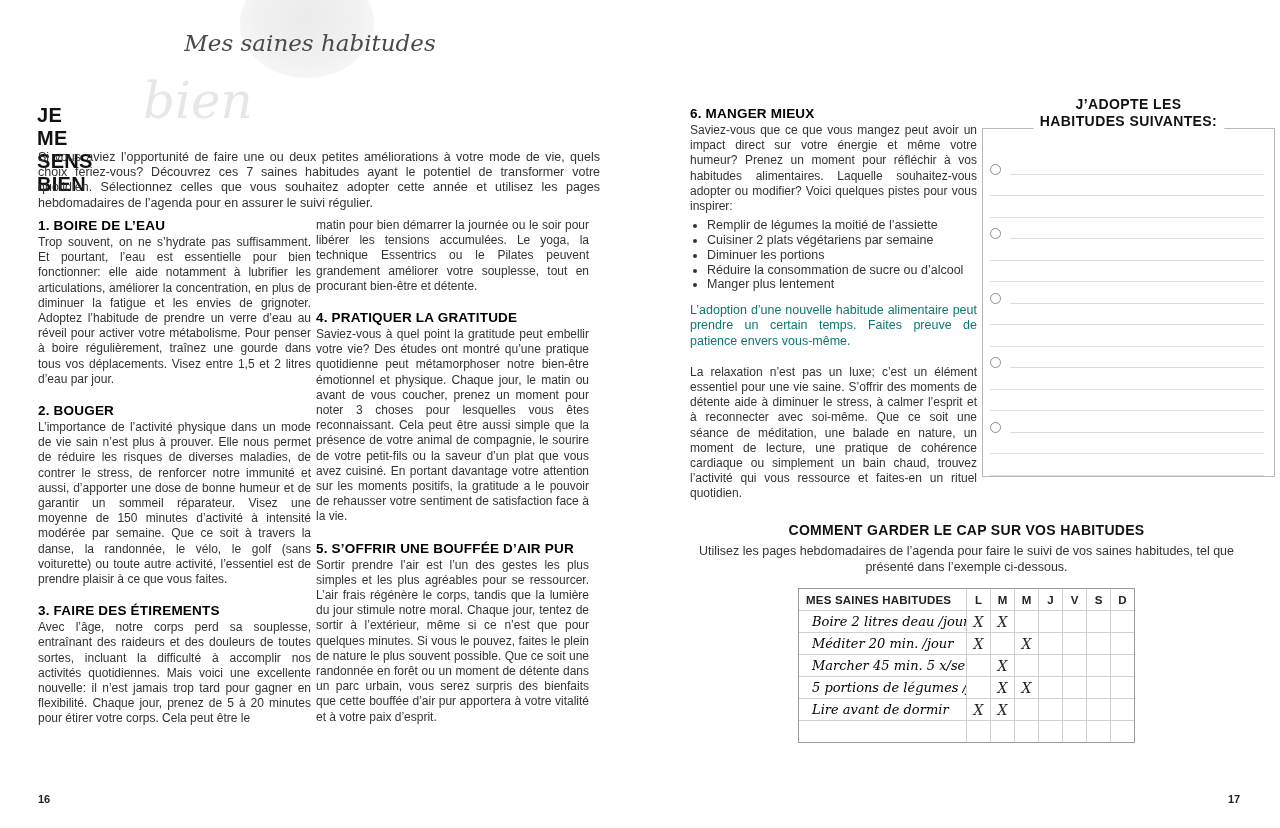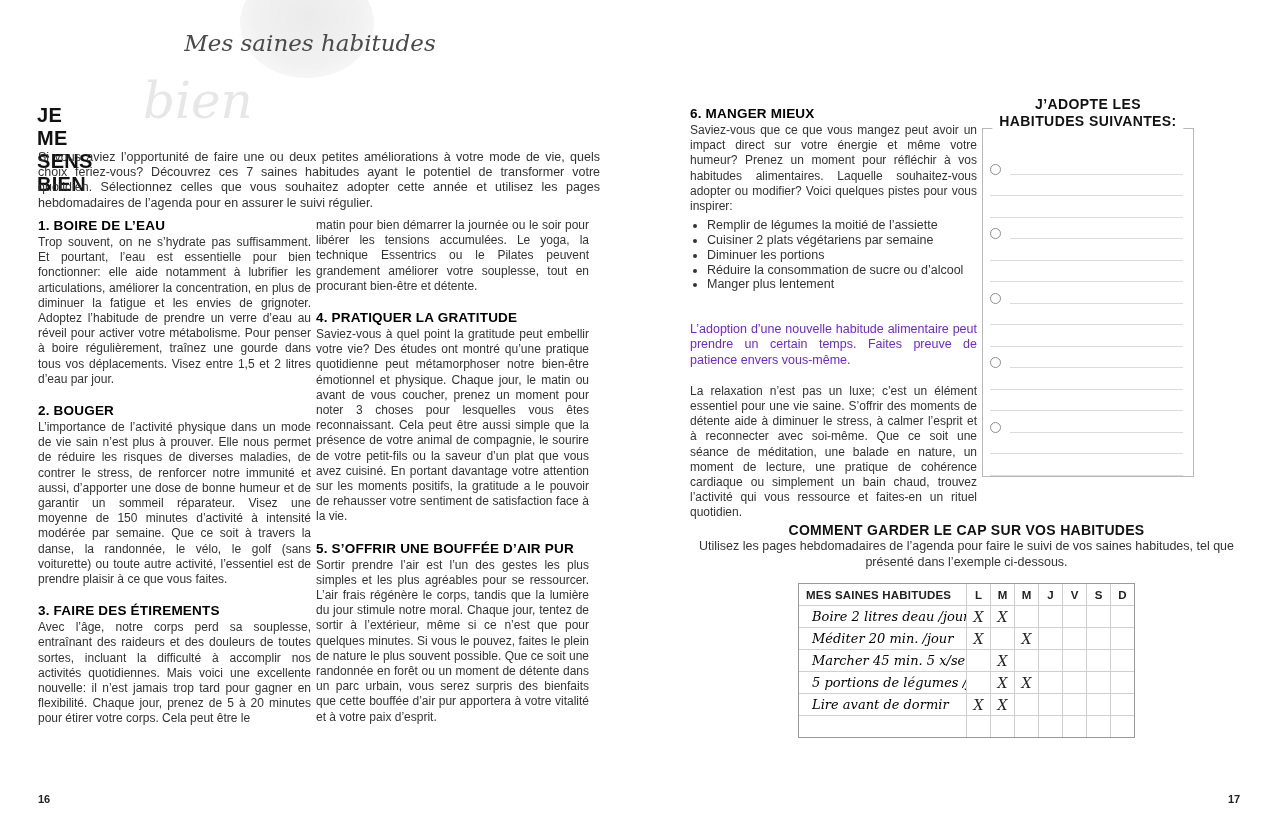--- a/index.html
+++ b/index.html
@@ -38,49 +38,49 @@
   }
   .left-columns {
     position:absolute; left:38px; top:218px; width:562px;
     display:flex; gap:5px; z-index:1;
   }
   .col { width:273px; }
   .sec { margin-bottom:16px; }
   .sec-heading { font-size:13.5px; font-weight:bold; color:#000; margin-bottom:2px; letter-spacing:.2px; }
   .sec-heading:empty { display:none; }
   .sec-body { font-size:12px; line-height:15.2px; text-align:justify; color:#333; }
-  .sec-after { font-size:12.5px; line-height:15.2px; text-align:justify; color:#6d28d9; margin-top:30px; }
+  .sec-after { font-size:12.5px; line-height:15.2px; text-align:justify; color:#0f766e; margin-top:11px; }
   .sec-bullets { margin:4px 0 0 0; padding-left:17px; list-style:disc; }
   .sec-bullets li { font-size:12.5px; line-height:14.8px; color:#333; text-align:left; }
 
   
   .right-col { position:absolute; left:690px; top:106px; width:287px; }
 
   
   .adopt-box {
-    position:absolute; left:982px; top:128px; width:212px; height:349px;
+    position:absolute; left:982px; top:128px; width:293px; height:349px;
     border:1px solid #b8b8b8;
   }
   .adopt-legend {
     position:absolute; top:-33px; left:50%; transform:translateX(-50%);
     background:#fff; padding:0 7px; white-space:nowrap; text-align:center;
     font-size:14px; font-weight:bold; color:#111; line-height:17px; letter-spacing:.4px;
   }
   .abox-rows { padding:24px 10px 0 7px; }
   .abox-row { height:21.5px; display:flex; align-items:flex-end; }
   .abox-circle {
     width:11px; height:11px; border:1.5px solid #8d8d8d; border-radius:50%;
     background:#fff; margin:0 9px 0 0; flex:0 0 auto;
   }
   .abox-line { flex:1 1 auto; border-bottom:1px solid #dcdcdc; height:1px; }
 
   
   .tracker { position:absolute; left:690px; top:522px; width:553px; text-align:center; }
   .tracker-heading { font-size:14px; font-weight:bold; color:#111; letter-spacing:.3px; }
-  .tracker-sub { font-size:12.5px; line-height:16px; color:#333; }
+  .tracker-sub { font-size:12.5px; line-height:16px; color:#333; margin-top:5px; }
   table.habits {
     border-collapse:collapse; margin:13px auto 0; table-layout:fixed; width:336px;
     background:#fff;
   }
   table.habits th, table.habits td { border:1px solid #cfcfcf; height:22px; overflow:hidden; }
   table.habits { border:1px solid #9a9a9a; outline:1px solid #9a9a9a; outline-offset:-1px; }
   th.lbl-h {
     width:168px; text-align:left; padding-left:7px;
     font-size:11.5px; font-weight:bold; color:#222; letter-spacing:.2px;
   }

